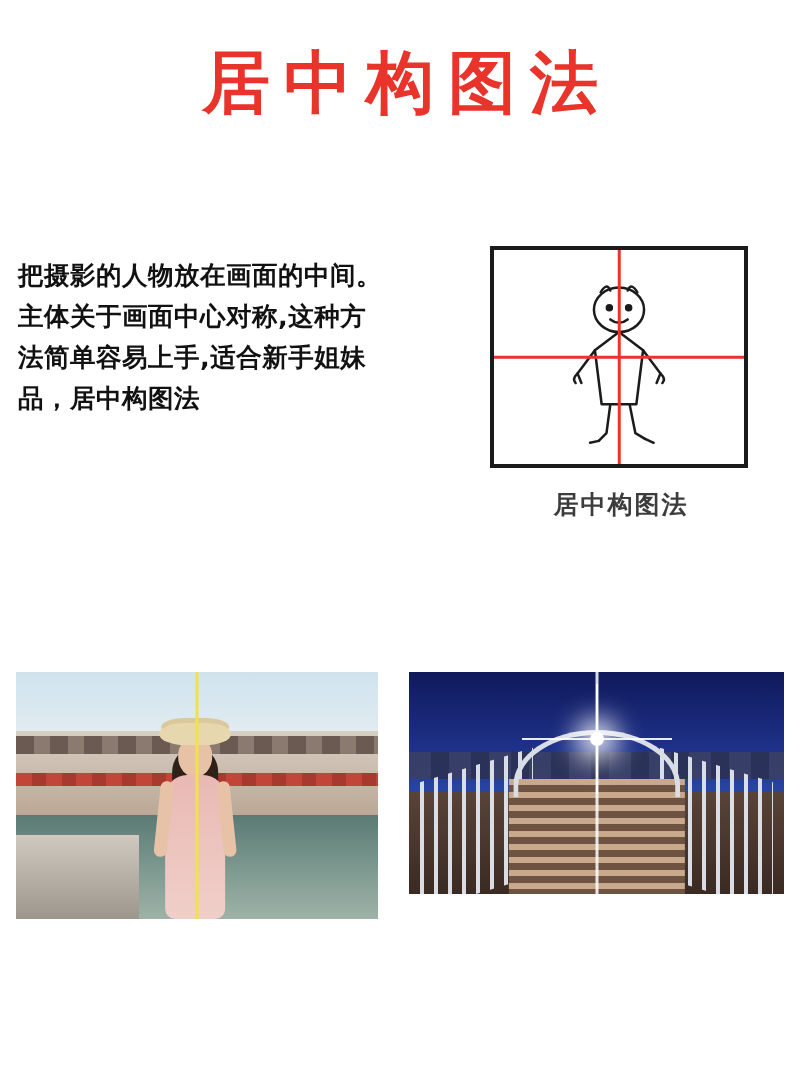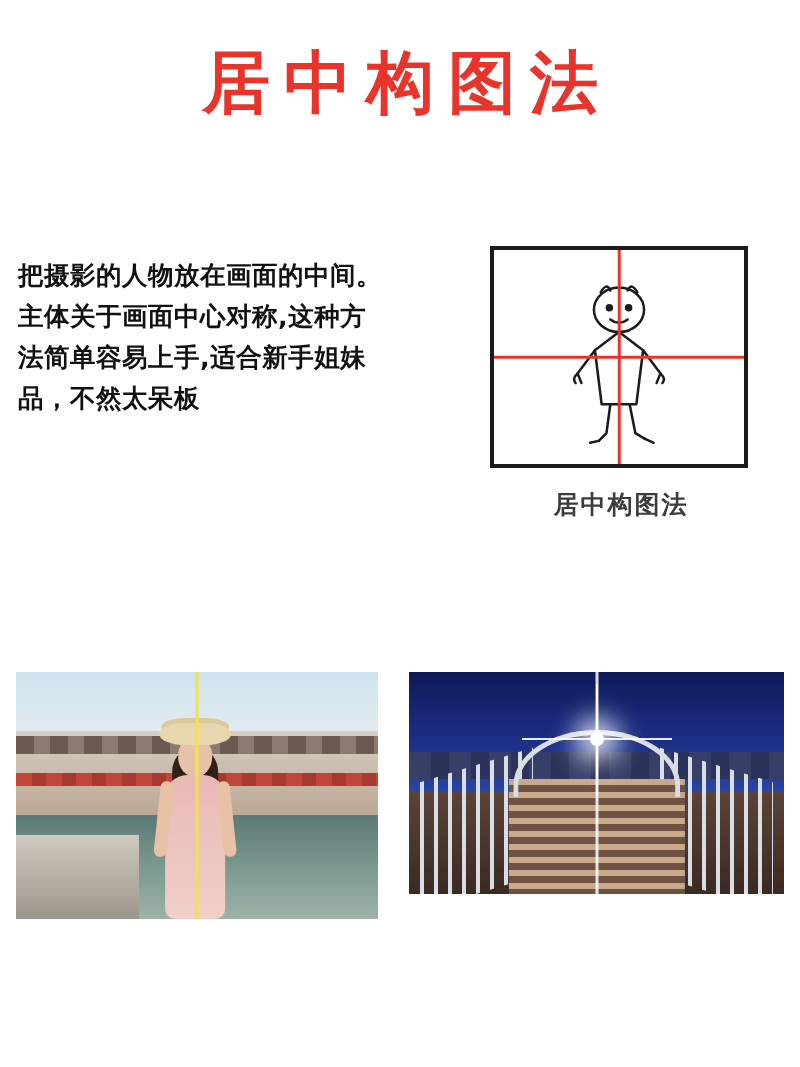--- a/index.html
+++ b/index.html
@@ -226,21 +226,21 @@
 </style>
 </head>
 <body>
 
 <div class="title">居中构图法</div>
 
 <div class="body-text">
   <span class="line">把摄影的人物放在画面的中间。</span>
   <span class="line">主体关于画面中心对称,这种方</span>
   <span class="line">法简单容易上手,适合新手姐妹</span>
-  <span class="line">品，不然太呆板</span>
+  <span class="line">品，居中构图法</span>
 </div>
 
 <div class="diagram-wrap">
   <div class="diagram-box">
     <svg class="stickfig" viewBox="0 0 258 222">
       <g fill="none" stroke="#1b1b1b" stroke-width="2.6" stroke-linecap="round" stroke-linejoin="round">
         <ellipse cx="129" cy="62" rx="26" ry="23"></ellipse>
         <circle cx="119" cy="60" r="2.6" fill="#1b1b1b"></circle>
         <circle cx="139" cy="60" r="2.6" fill="#1b1b1b"></circle>
         <path d="M120 72 q9 7 18 0"></path>

